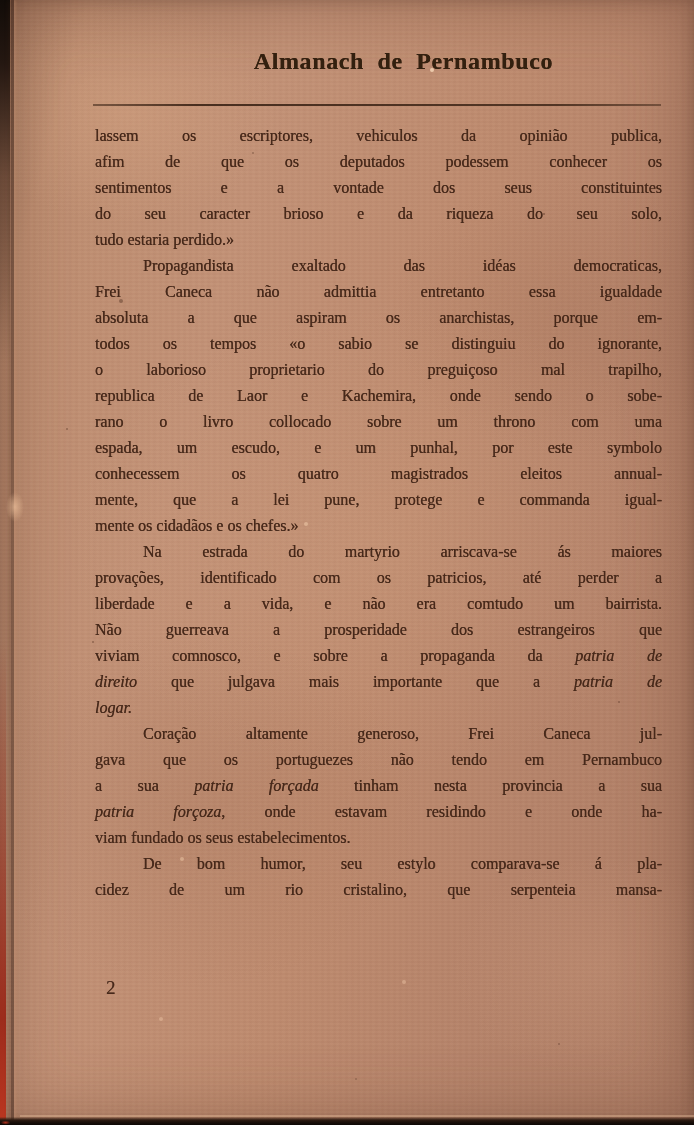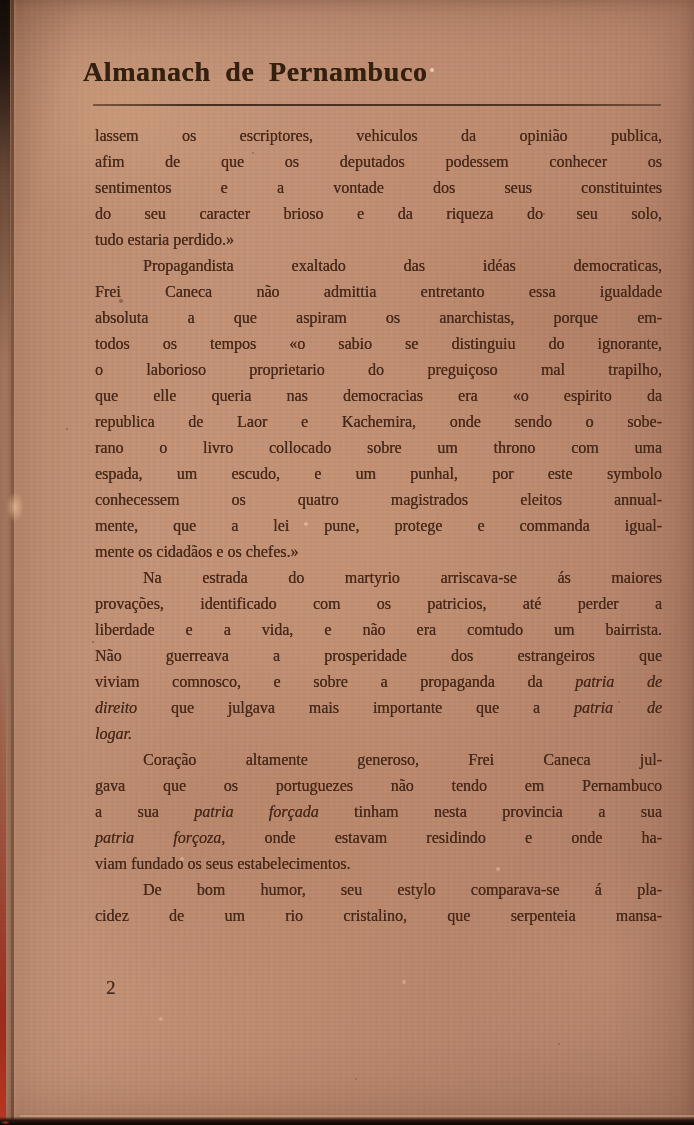--- a/index.html
+++ b/index.html
@@ -70,22 +70,22 @@
       558px 1043px 0 0 rgba(70,40,25,.35),
       252px 152px 0 0 rgba(70,40,25,.35),
       636px 422px 0 1px rgba(244,208,174,.42),
       66px 428px 0 0 rgba(70,40,25,.4),
       497px 868px 0 1px rgba(244,208,174,.4),
       355px 1078px 0 0 rgba(70,40,25,.3),
       160px 1018px 0 1px rgba(244,208,174,.4);
   }
   
   .page-title{
-    position:absolute;top:56px;left:83px;width:470px;
-    text-align:left;font-size:28px;font-weight:bold;
+    position:absolute;top:48px;left:83px;width:470px;
+    text-align:right;font-size:24px;font-weight:bold;
     letter-spacing:.6px;word-spacing:7px;color:#33200f;
     text-shadow:0 0 .6px rgba(51,32,15,.85);
   }
   .header-rule{
     position:absolute;top:104px;left:93px;width:568px;height:2px;
     background:linear-gradient(to right, rgba(55,32,18,.55), rgba(55,32,18,.88) 18%, rgba(55,32,18,.8) 82%, rgba(55,32,18,.5));
   }
   .page-body{
     position:absolute;top:123px;left:95px;width:567px;
     font-size:16px;line-height:26px;color:var(--ink);
@@ -119,21 +119,20 @@
       <div class="line"><span>lassem os escriptores, vehiculos da opinião publica,</span></div>
       <div class="line"><span>afim de que os deputados podessem conhecer os</span></div>
       <div class="line"><span>sentimentos e a vontade dos seus constituintes</span></div>
       <div class="line"><span>do seu caracter brioso e da riqueza do seu solo,</span></div>
       <div class="line last"><span>tudo estaria perdido.»</span></div>
       <div class="line indent"><span>Propagandista exaltado das idéas democraticas,</span></div>
       <div class="line"><span>Frei Caneca não admittia entretanto essa igualdade</span></div>
       <div class="line"><span>absoluta a que aspiram os anarchistas, porque em-</span></div>
       <div class="line"><span>todos os tempos «o sabio se distinguiu do ignorante,</span></div>
       <div class="line"><span>o laborioso proprietario do preguiçoso mal trapilho,</span></div>
-      <div class="line"><span>que elle queria nas democracias era «o espirito da</span></div>
       <div class="line"><span>republica de Laor e Kachemira, onde sendo o sobe-</span></div>
       <div class="line"><span>rano o livro collocado sobre um throno com uma</span></div>
       <div class="line"><span>espada, um escudo, e um punhal, por este symbolo</span></div>
       <div class="line"><span>conhecessem os quatro magistrados eleitos annual-</span></div>
       <div class="line"><span>mente, que a lei pune, protege e commanda igual-</span></div>
       <div class="line last"><span>mente os cidadãos e os chefes.»</span></div>
       <div class="line indent"><span>Na estrada do martyrio arriscava-se ás maiores</span></div>
       <div class="line"><span>provações, identificado com os patricios, até perder a</span></div>
       <div class="line"><span>liberdade e a vida, e não era comtudo um bairrista.</span></div>
       <div class="line"><span>Não guerreava a prosperidade dos estrangeiros que</span></div>

